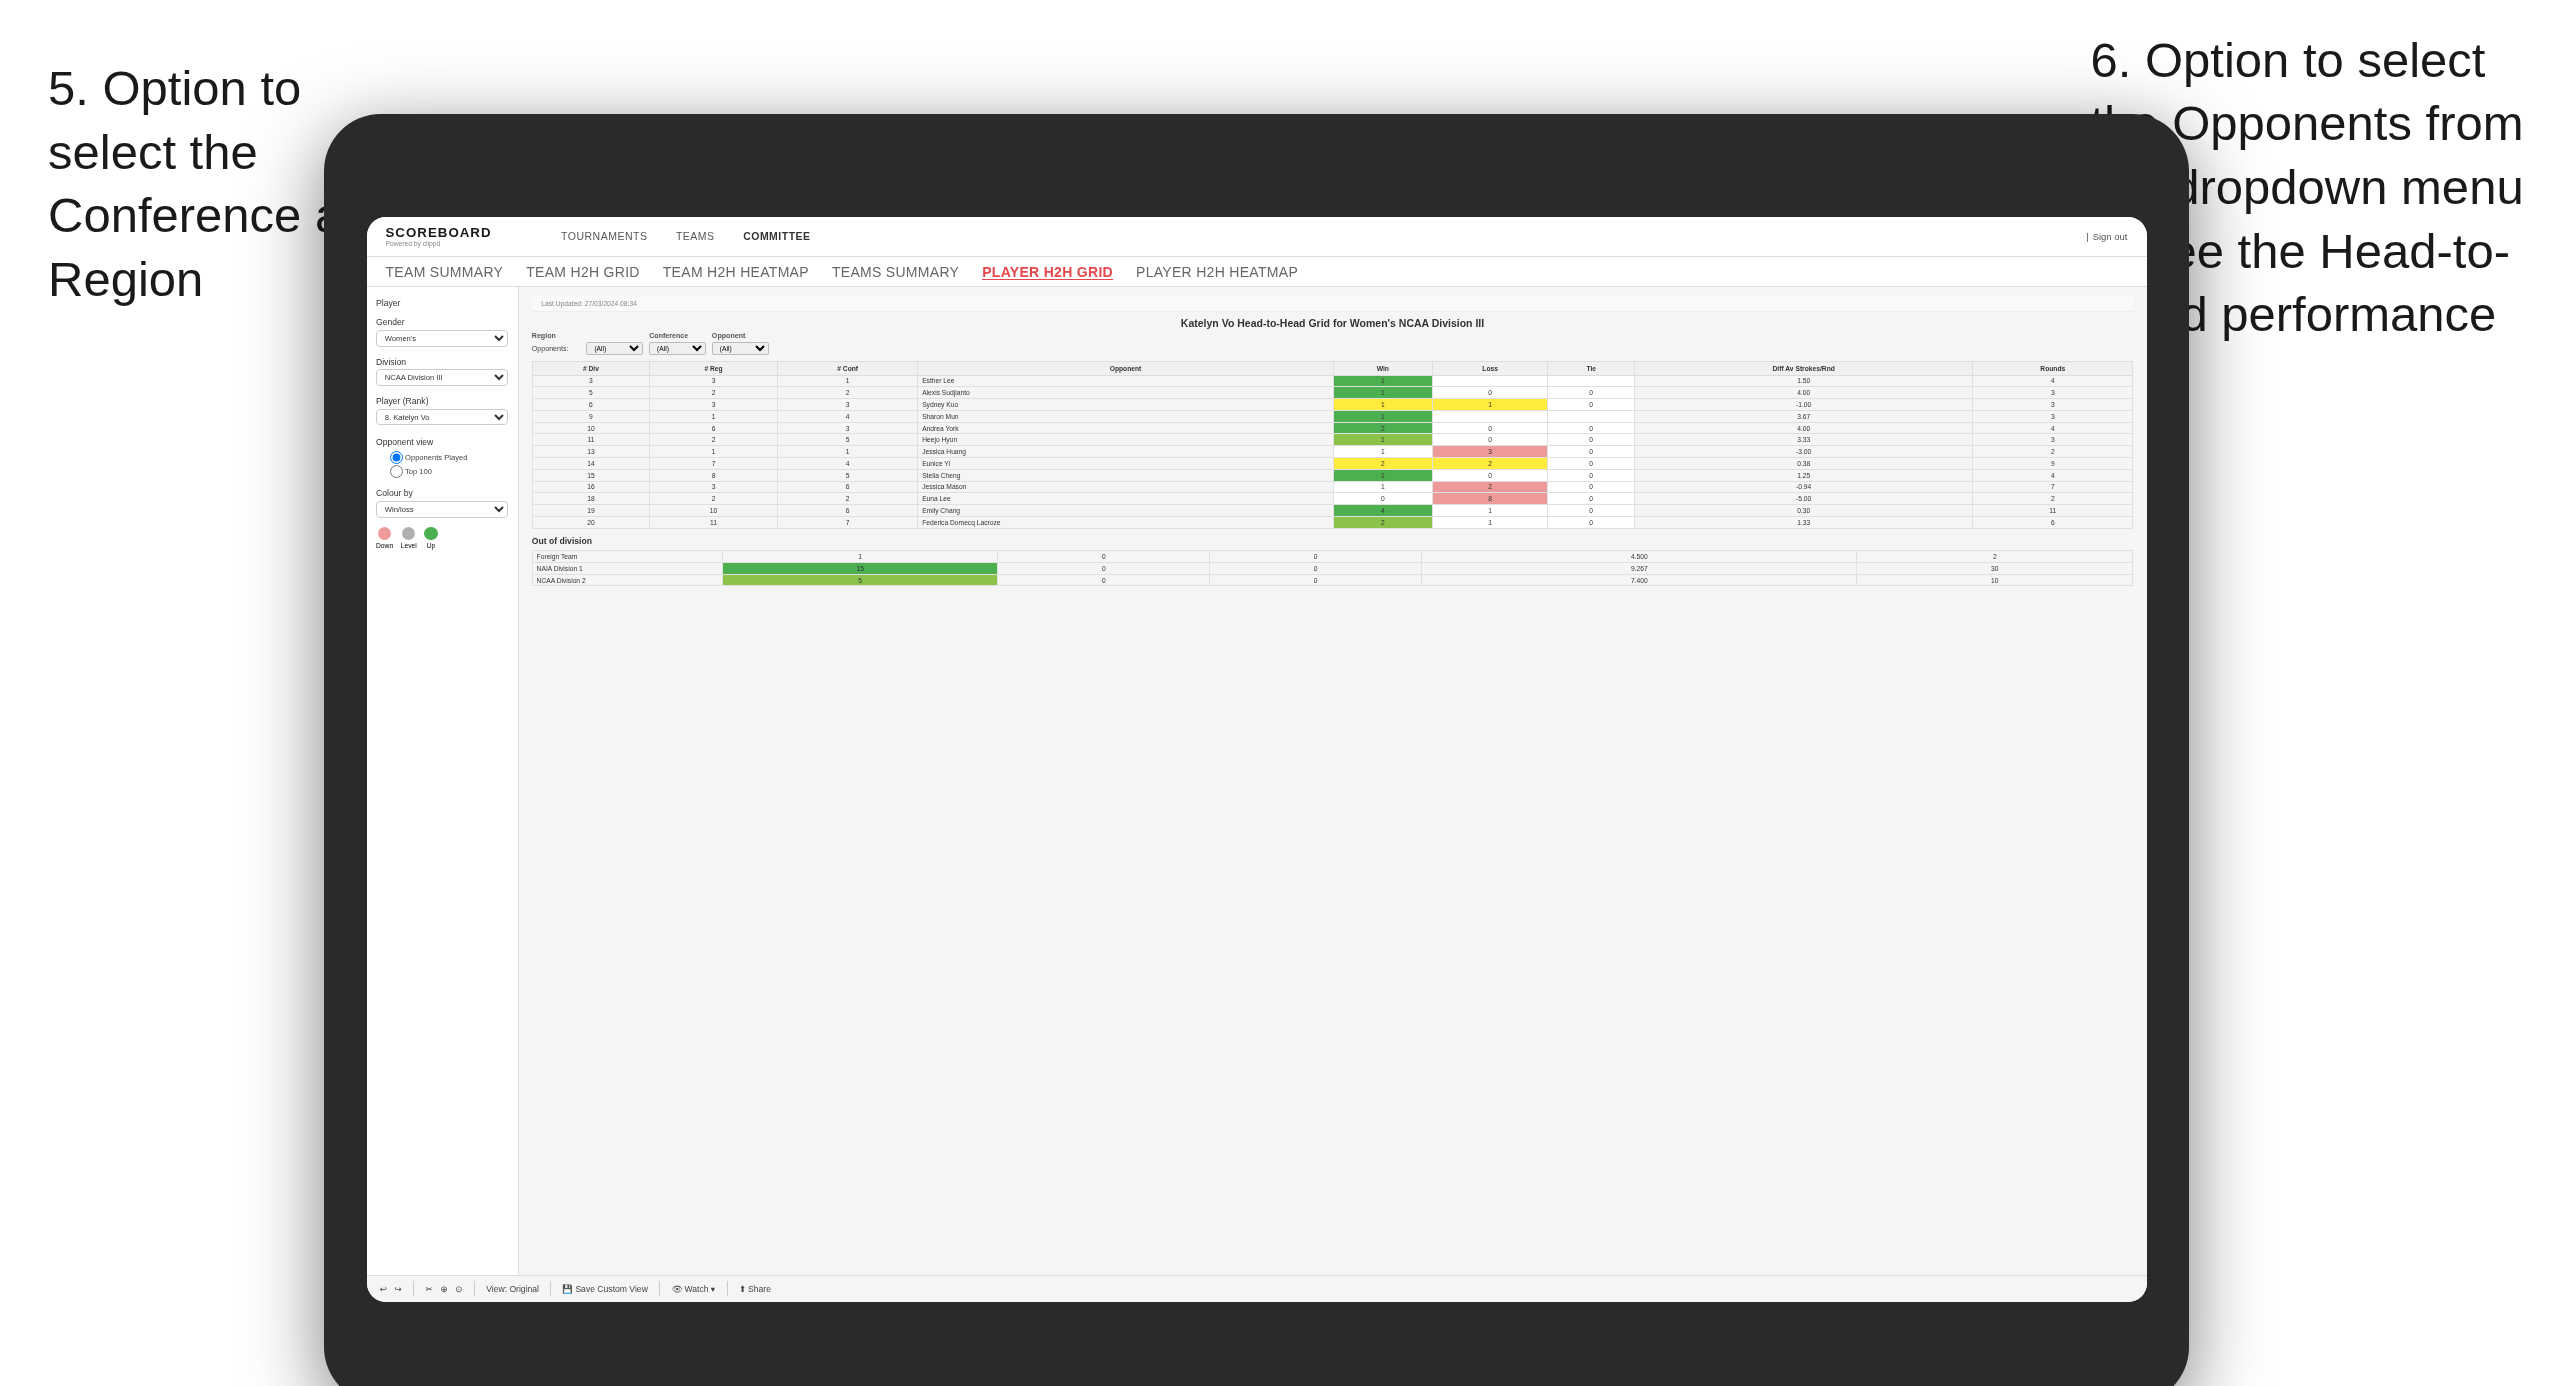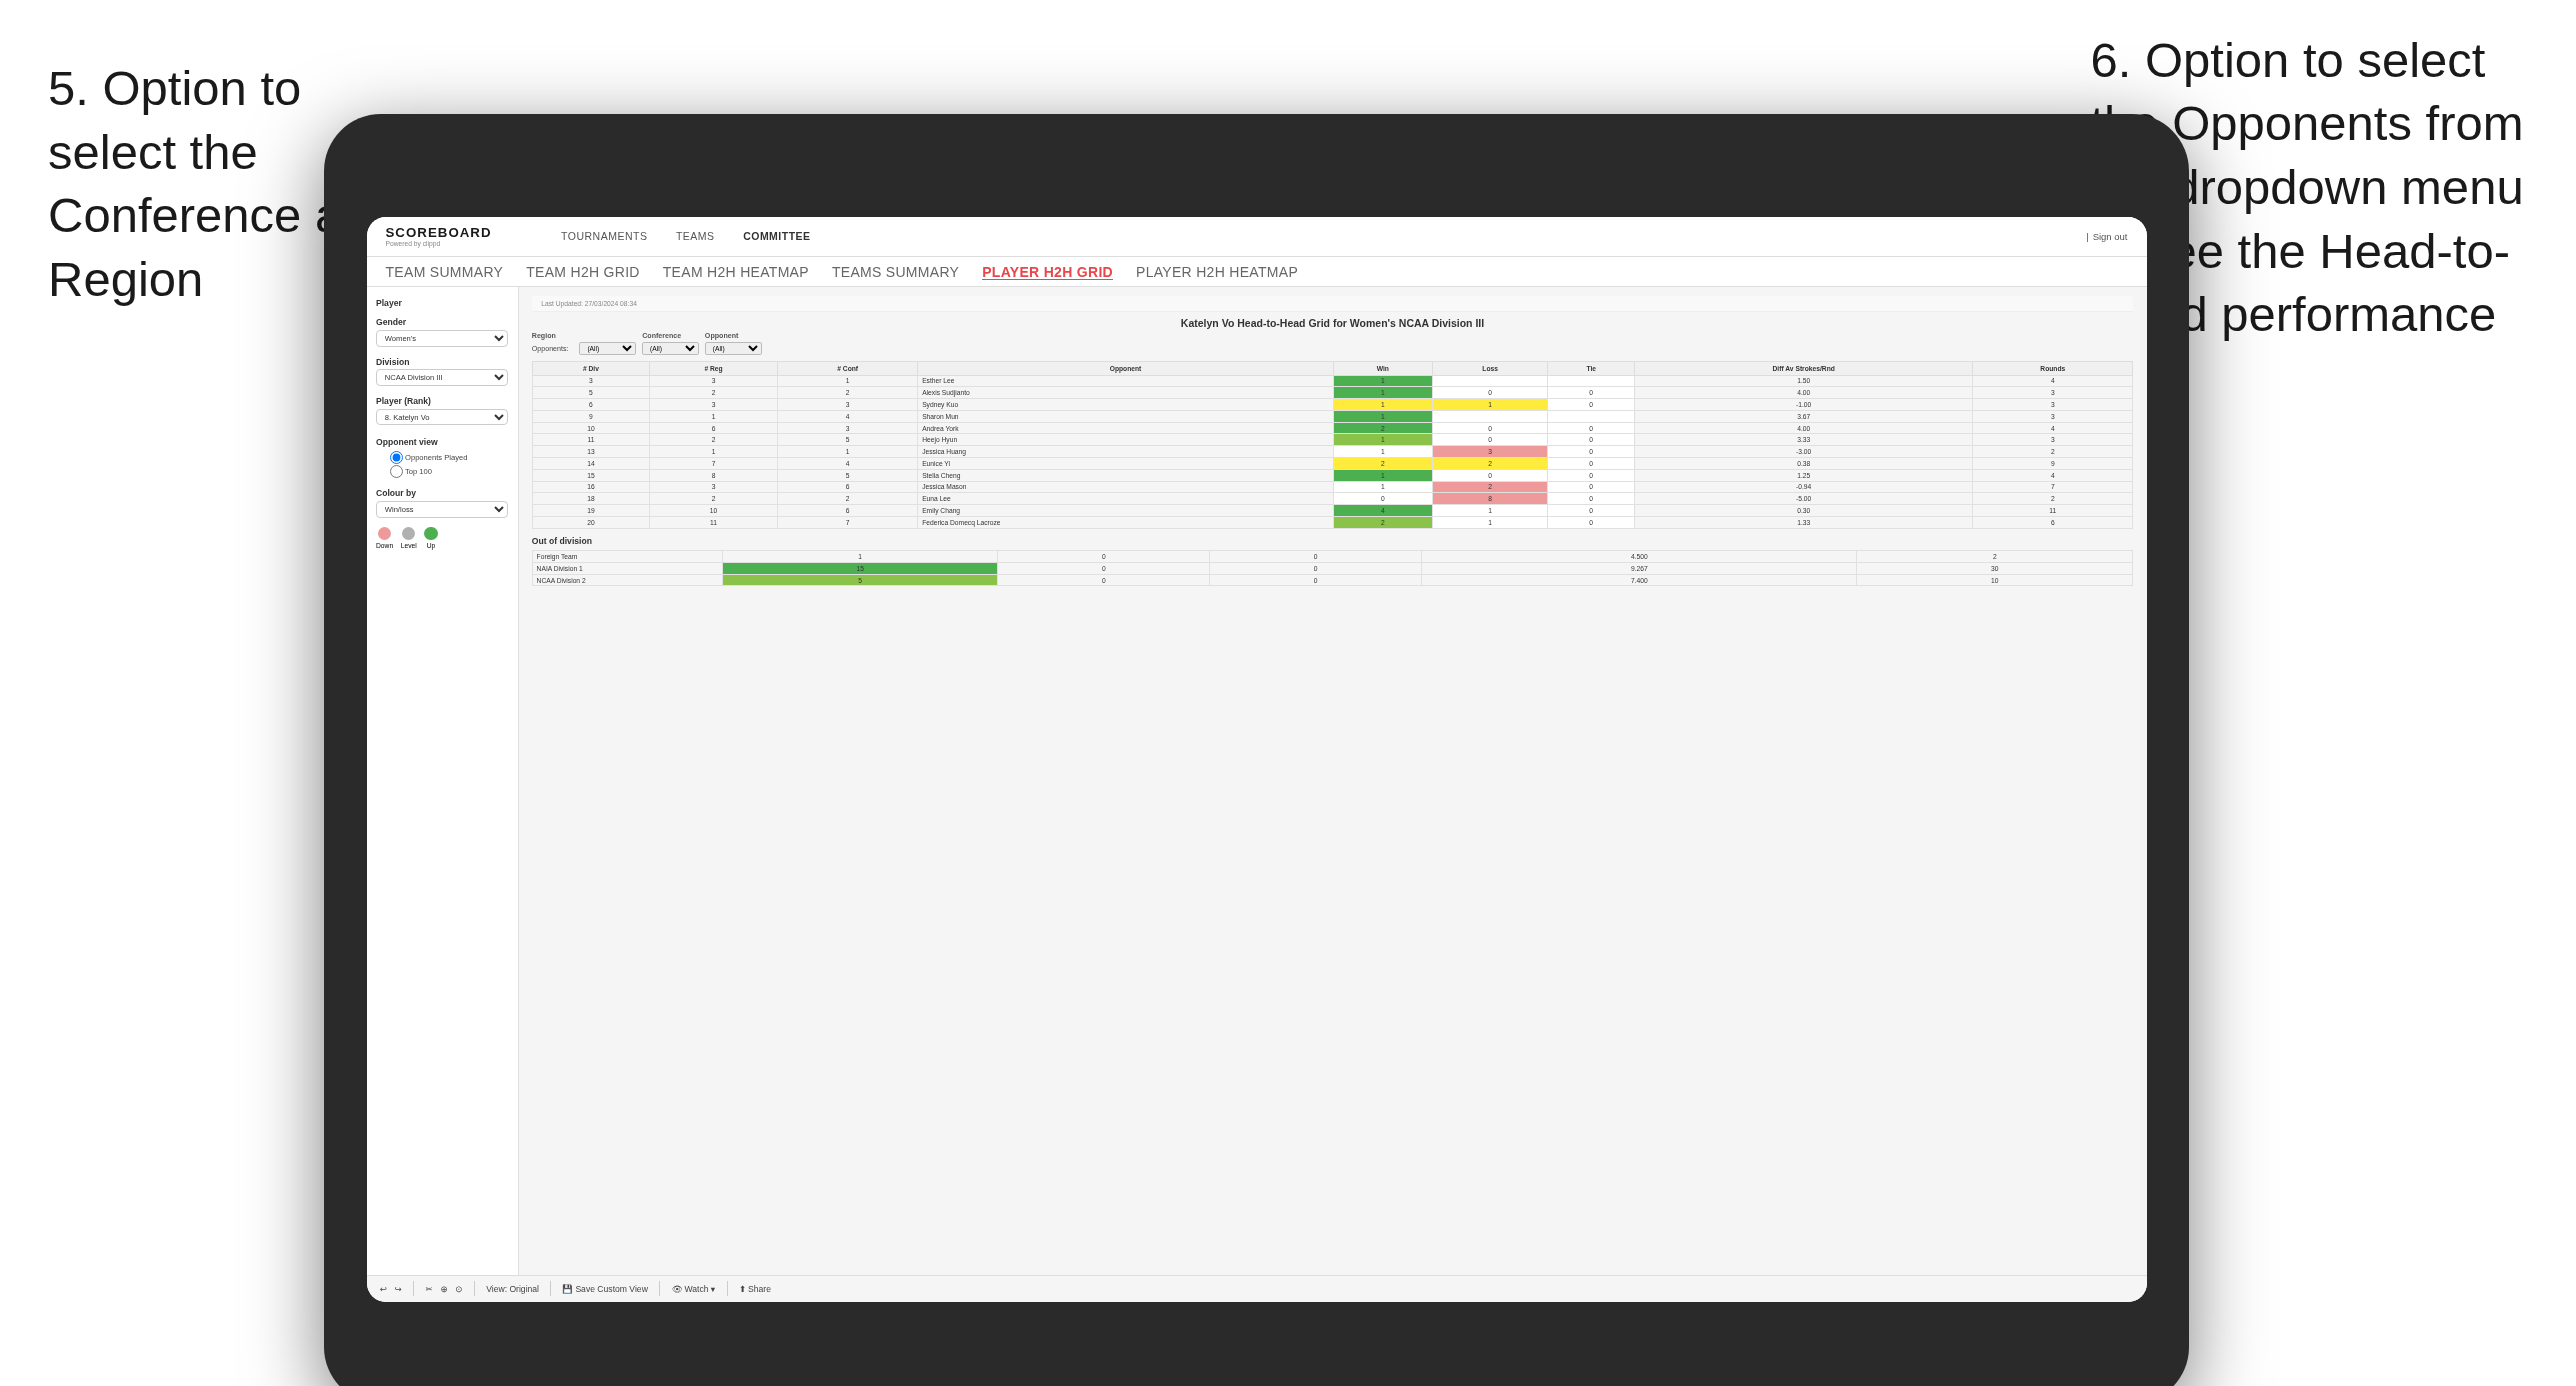--- a/index.html
+++ b/index.html
@@ -154,21 +154,21 @@
       background: #fff;
       border-right: 1px solid #e0e0e0;
       padding: 11.4px 9.5px;
       font-size: 8px;
       flex-shrink: 0;
       overflow-y: auto;
     }
 
     .sidebar-label {
       font-size: 8.6px;
-      font-weight: bold;
+      font-weight: normal;
       color: #333;
       margin-bottom: 2.9px;
       margin-top: 9.5px;
     }
 
     .sidebar-label:first-child {
       margin-top: 0;
     }
 
     .sidebar-select {
@@ -444,21 +444,21 @@
       <div class="content-area">
 
         <div class="last-updated">Last Updated: 27/03/2024 08:34</div>
 
         <div class="content-title" style="margin-top:5.7px;">Katelyn Vo Head-to-Head Grid for Women's NCAA Division III</div>
 
 
         <div style="display:flex; gap:5.7px; margin-bottom:5.7px; align-items:flex-end; font-size:7.6px;">
           <div>
             <div style="font-size:7.1px; font-weight:bold; color:#555; margin-bottom:1.9px;">Region</div>
-            <div style="display:flex; align-items:center; gap:11px;">
+            <div style="display:flex; align-items:center; gap:18px;">
               <span style="font-size:7.1px; color:#444;">Opponents:</span>
               <select style="font-size:6.7px; padding:1px 2.9px; border:1px solid #bbb; border-radius:1.9px; width:57px;">
                 <option>(All)</option>
               </select>
             </div>
           </div>
           <div>
             <div style="font-size:7.1px; font-weight:bold; color:#555; margin-bottom:1.9px;">Conference</div>
             <div style="display:flex; align-items:center; gap:2.9px;">
               <select style="font-size:6.7px; padding:1px 2.9px; border:1px solid #bbb; border-radius:1.9px; width:57px;">

